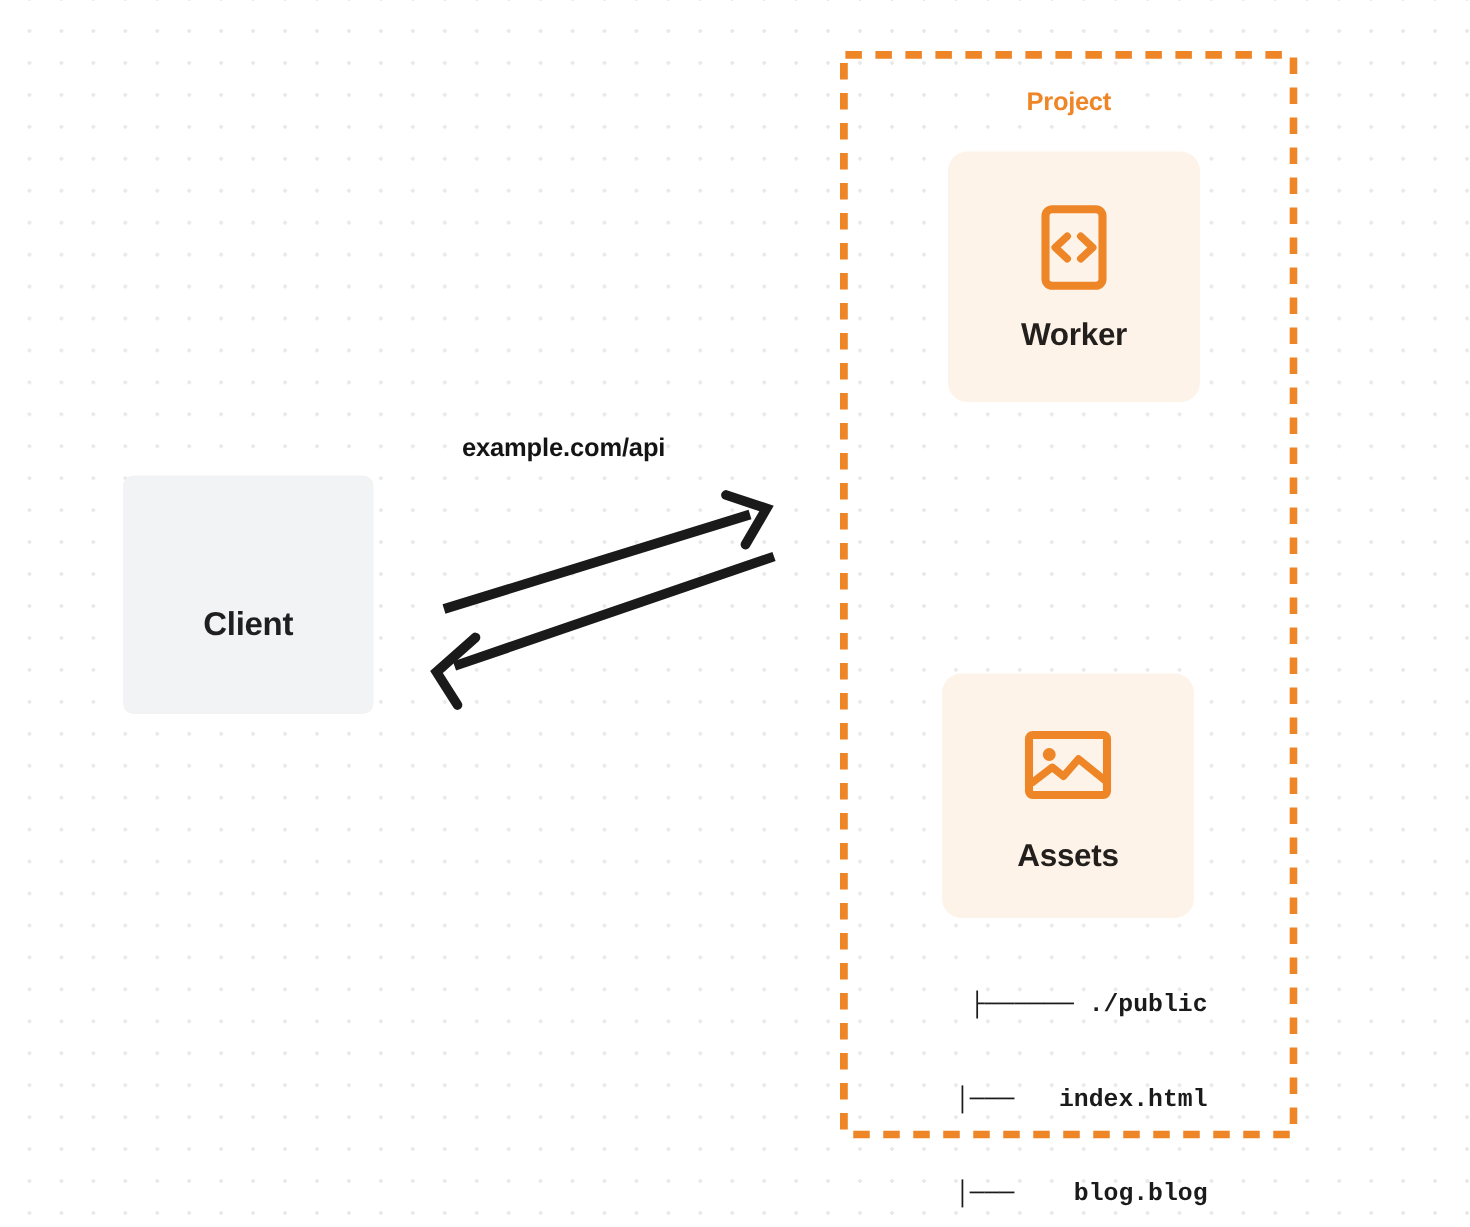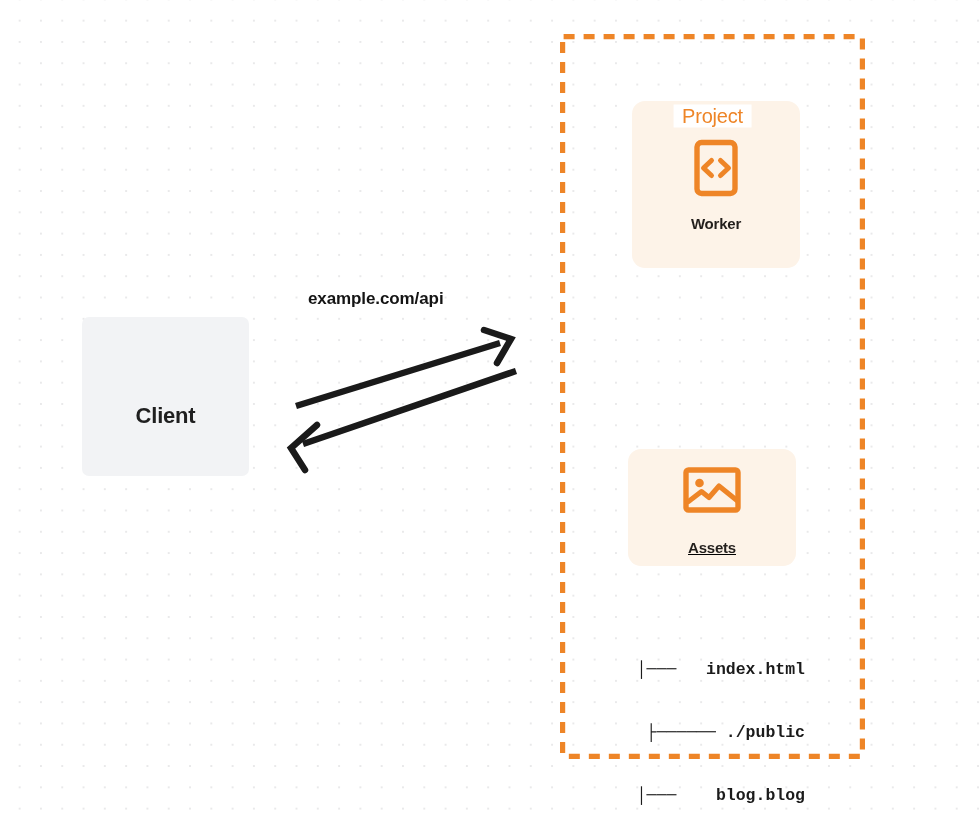--- a/index.html
+++ b/index.html
@@ -80,27 +80,26 @@
     height: 100%;
   }
   .project-title {
     position: absolute;
     left: 50%;
     top: 34px;
     transform: translate(-50%, -50%);
     background: #ffffff;
     padding: 0 9px;
     font-family: "Liberation Sans", sans-serif;
-    font-size: 20px;
-    font-weight: normal;
+    font-size: 17px;
+    font-weight: bold;
     color: #ee8527;
     letter-spacing: -0.2px;
     white-space: nowrap;
     z-index: 3;
-    margin-top: 48px;
   }
 
   
   .service-card {
     position: absolute;
     background: #fdf3e8;
     border-radius: 13px;
     display: flex;
     flex-direction: column;
     align-items: center;
@@ -109,35 +108,34 @@
   .card-worker {
     left: 632px;
     top: 101px;
     width: 168px;
     height: 167px;
   }
   .card-assets {
     left: 628px;
     top: 449px;
     width: 168px;
-    height: 117px;
-    text-decoration: underline;
+    height: 163px;
   }
   .card-icon {
     width: 62px;
     height: 62px;
     display: flex;
     align-items: center;
     justify-content: center;
   }
   .card-worker .card-icon { margin-bottom: 16px; }
   .card-assets .card-icon { margin-bottom: 18px; }
   .card-label {
     font-family: "Liberation Sans", sans-serif;
-    font-size: 15px;
+    font-size: 21px;
     font-weight: bold;
     color: #231f1c;
     letter-spacing: -0.2px;
   }
 
   
   .file-tree {
     position: absolute;
     left: 560px;
     top: 617px;
@@ -199,19 +197,19 @@
       <svg width="62" height="62" viewBox="0 0 62 62" aria-hidden="true">
         <rect x="5" y="11" width="52" height="40" rx="2.5" ry="2.5" fill="none" stroke="#ee8527" stroke-width="5.4"></rect>
         <circle cx="18.5" cy="24" r="4.3" fill="#ee8527"></circle>
         <polyline points="7.5,42.5 20.5,32.5 28,38.5 38,27 56,41.5" fill="none" stroke="#ee8527" stroke-width="5.0" stroke-linecap="round" stroke-linejoin="round"></polyline>
       </svg>
     </div>
     <span class="card-label">Assets</span>
   </div>
 
   <div class="file-tree">
+    <span class="tree-row">├────── ./public</span>
     <span class="tree-row">│───   index.html</span>
-    <span class="tree-row">├────── ./public</span>
     <span class="tree-row">│───    blog.blog</span>
     
   </div>
 
 </div>
 
 </body></html>

